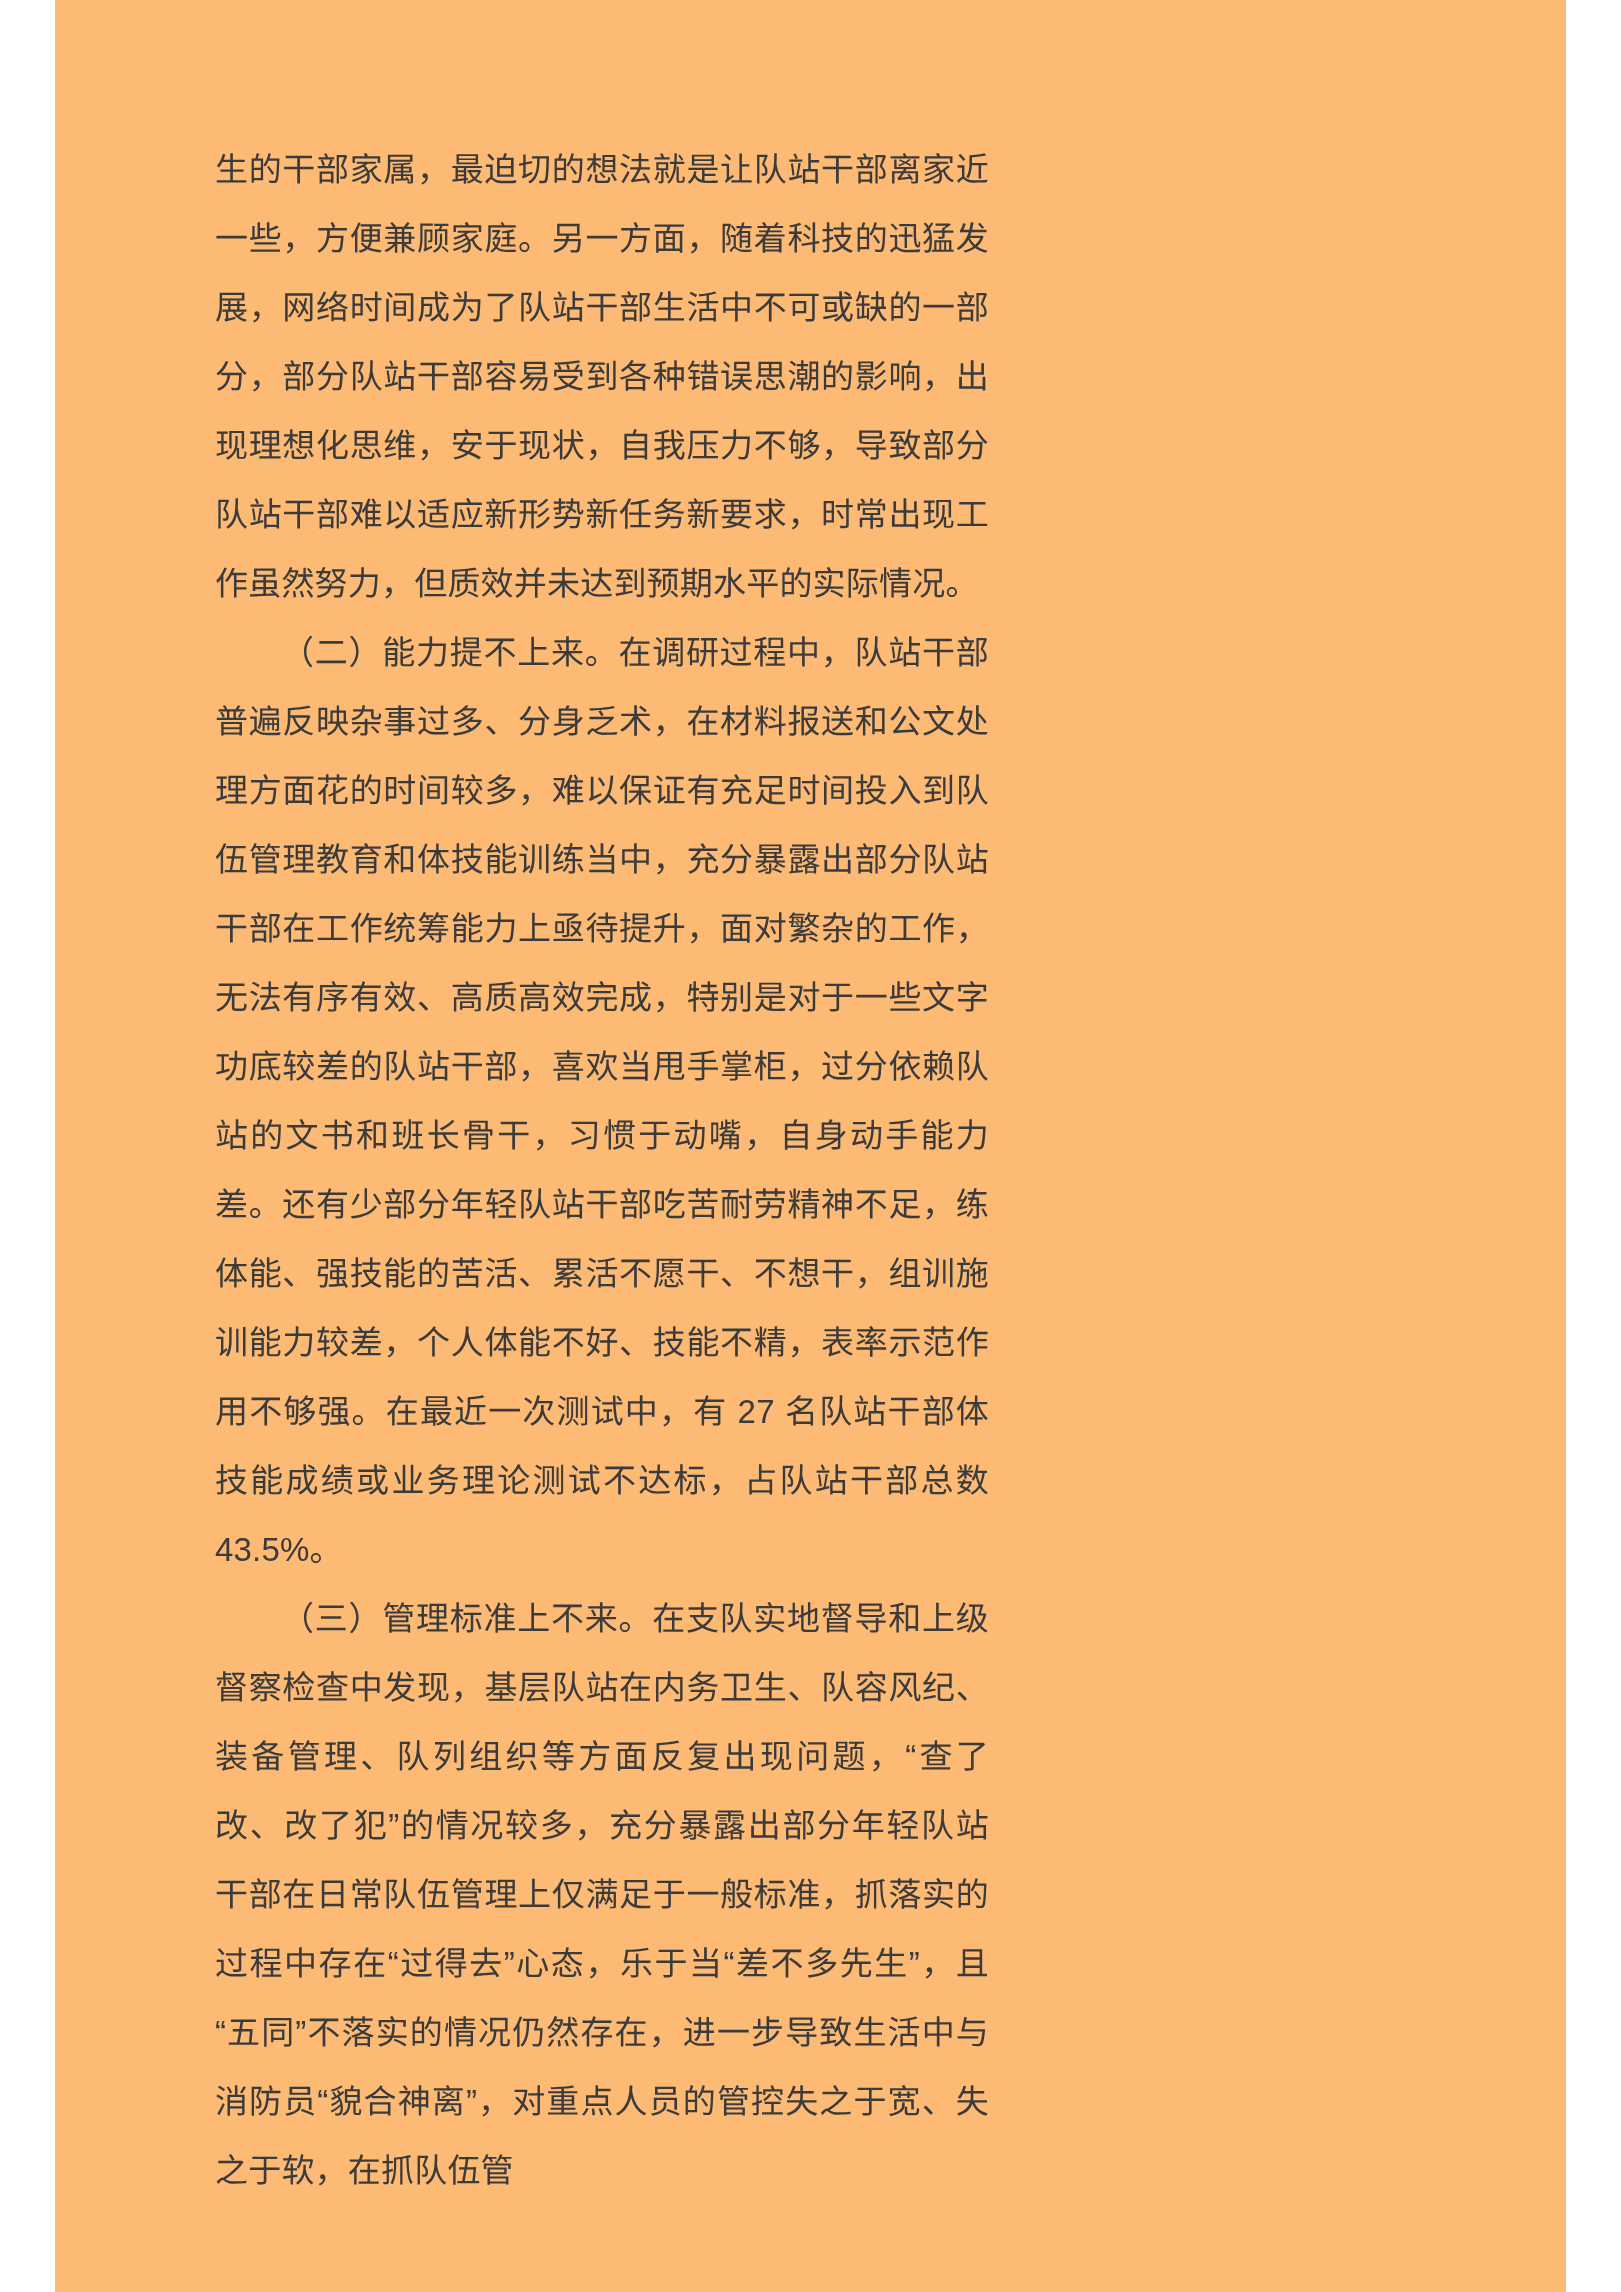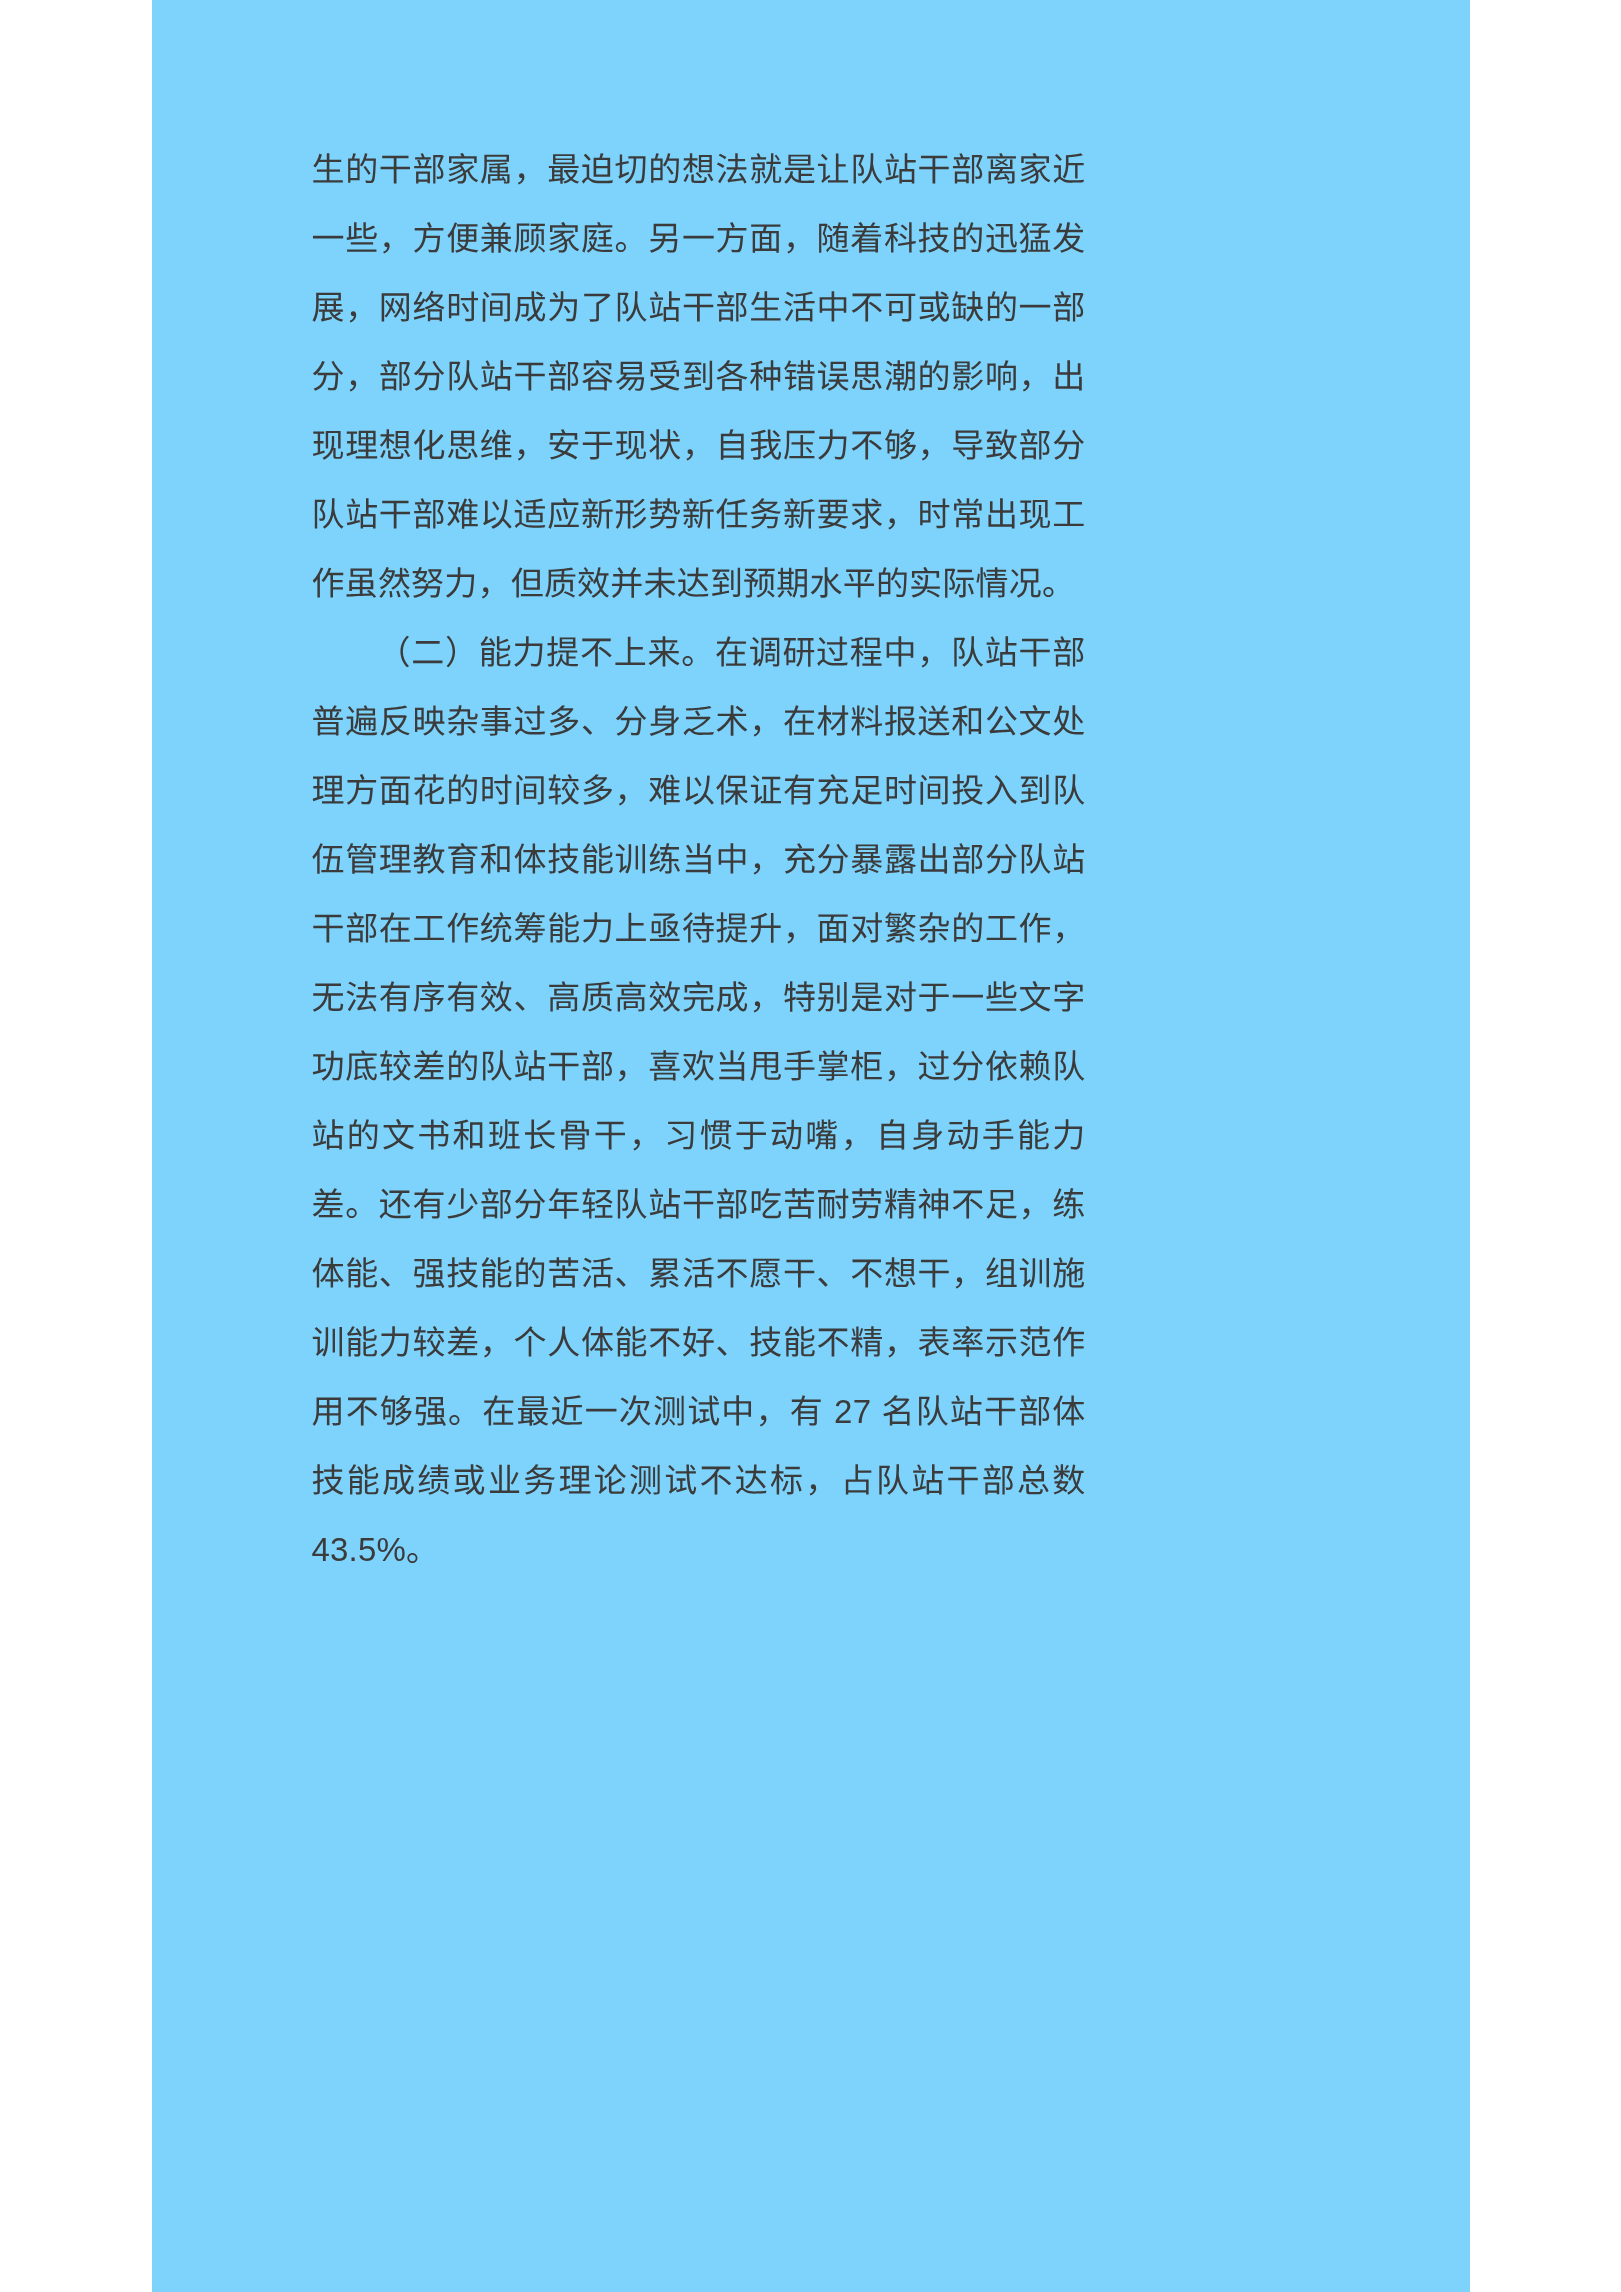--- a/index.html
+++ b/index.html
@@ -3,23 +3,23 @@
 <meta charset="utf-8">
 <title>Document</title>
 <style>
   html, body {
     margin: 0;
     padding: 0;
     background: #ffffff;
   }
   .page {
     position: relative;
-    width: 1318px;
+    width: 1511px;
     height: 2293px;
-    background: #7dd3fc;
+    background: #fdba74;
     margin: 0 auto;
     overflow: hidden;
     box-sizing: border-box;
   }
   .doc-body {
     position: absolute;
     left: 160px;
     top: 135px;
     width: 774px;
   }
@@ -46,17 +46,18 @@
 <body>
 
 <div class="page">
 
   <div class="doc-body">
 
     <p class="para continue">生的干部家属，最迫切的想法就是让队站干部离家近一些，方便兼顾家庭。另一方面，随着科技的迅猛发展，网络时间成为了队站干部生活中不可或缺的一部分，部分队站干部容易受到各种错误思潮的影响，出现理想化思维，安于现状，自我压力不够，导致部分队站干部难以适应新形势新任务新要求，时常出现工作虽然努力，但质效并未达到预期水平的实际情况。</p>
 
     <p class="para indent">（二）能力提不上来。在调研过程中，队站干部普遍反映杂事过多、分身乏术，在材料报送和公文处理方面花的时间较多，难以保证有充足时间投入到队伍管理教育和体技能训练当中，充分暴露出部分队站干部在工作统筹能力上亟待提升，面对繁杂的工作，无法有序有效、高质高效完成，特别是对于一些文字功底较差的队站干部，喜欢当甩手掌柜，过分依赖队站的文书和班长骨干，习惯于动嘴，自身动手能力差。还有少部分年轻队站干部吃苦耐劳精神不足，练体能、强技能的苦活、累活不愿干、不想干，组训施训能力较差，个人体能不好、技能不精，表率示范作用不够强。在最近一次测试中，有 27 名队站干部体技能成绩或业务理论测试不达标，占队站干部总数 43.5%。</p>
 
+    <p class="para indent">（三）管理标准上不来。在支队实地督导和上级督察检查中发现，基层队站在内务卫生、队容风纪、装备管理、队列组织等方面反复出现问题，“查了改、改了犯”的情况较多，充分暴露出部分年轻队站干部在日常队伍管理上仅满足于一般标准，抓落实的过程中存在“过得去”心态，乐于当“差不多先生”，且“五同”不落实的情况仍然存在，进一步导致生活中与消防员“貌合神离”，对重点人员的管控失之于宽、失之于软，在抓队伍管</p>
 
   </div>
 
 </div>
 
 
 </body></html>

